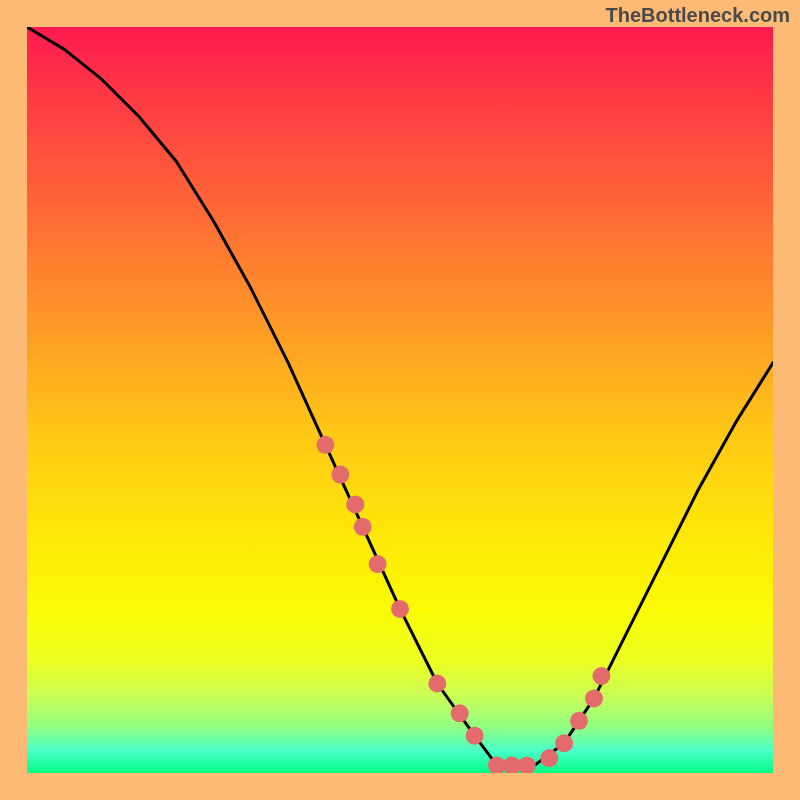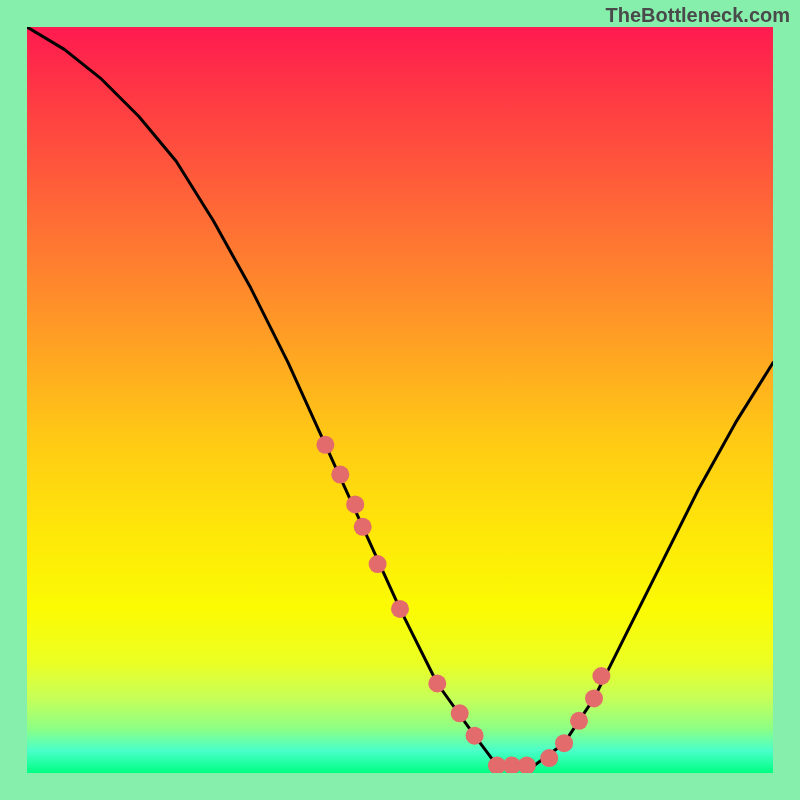--- a/index.html
+++ b/index.html
@@ -8,21 +8,21 @@
     background: #000;
     width: 800px;
     height: 800px;
     overflow: hidden;
     font-family: Arial, sans-serif;
   }
   .container {
     width: 800px;
     height: 800px;
     position: relative;
-    background: #86efac;
+    background: #fdba74;
   }
   .watermark {
     position: absolute;
     top: 4px;
     right: 10px;
     color: #4a4a4a;
     font-size: 20px;
     font-weight: bold;
     z-index: 10;
   }

